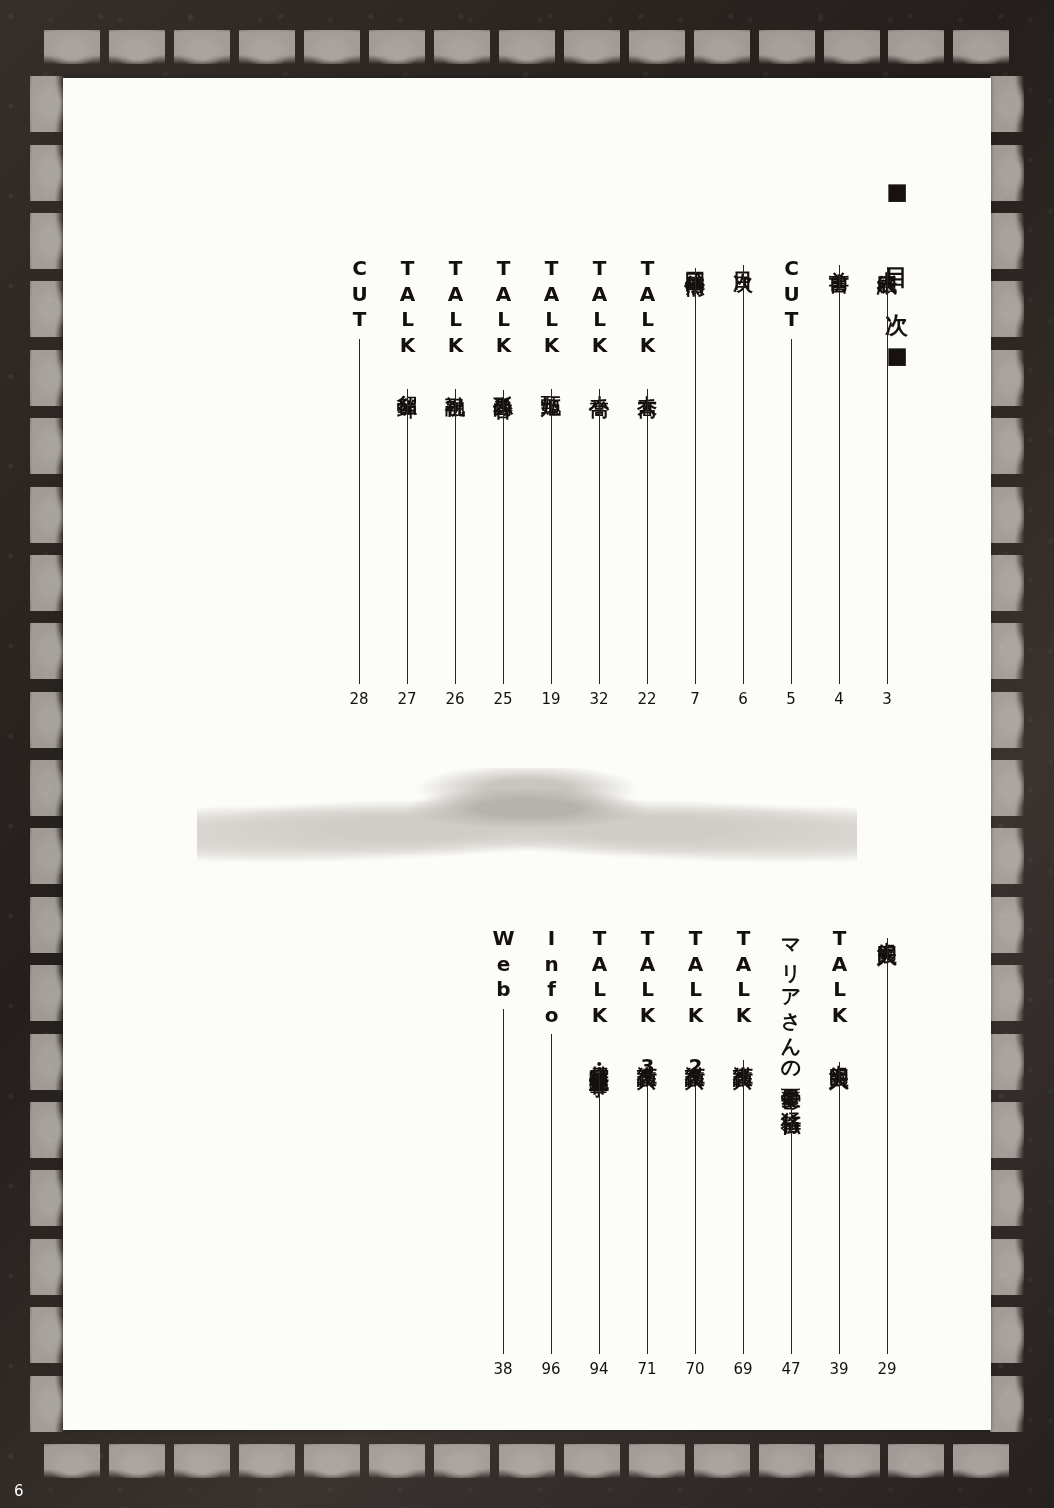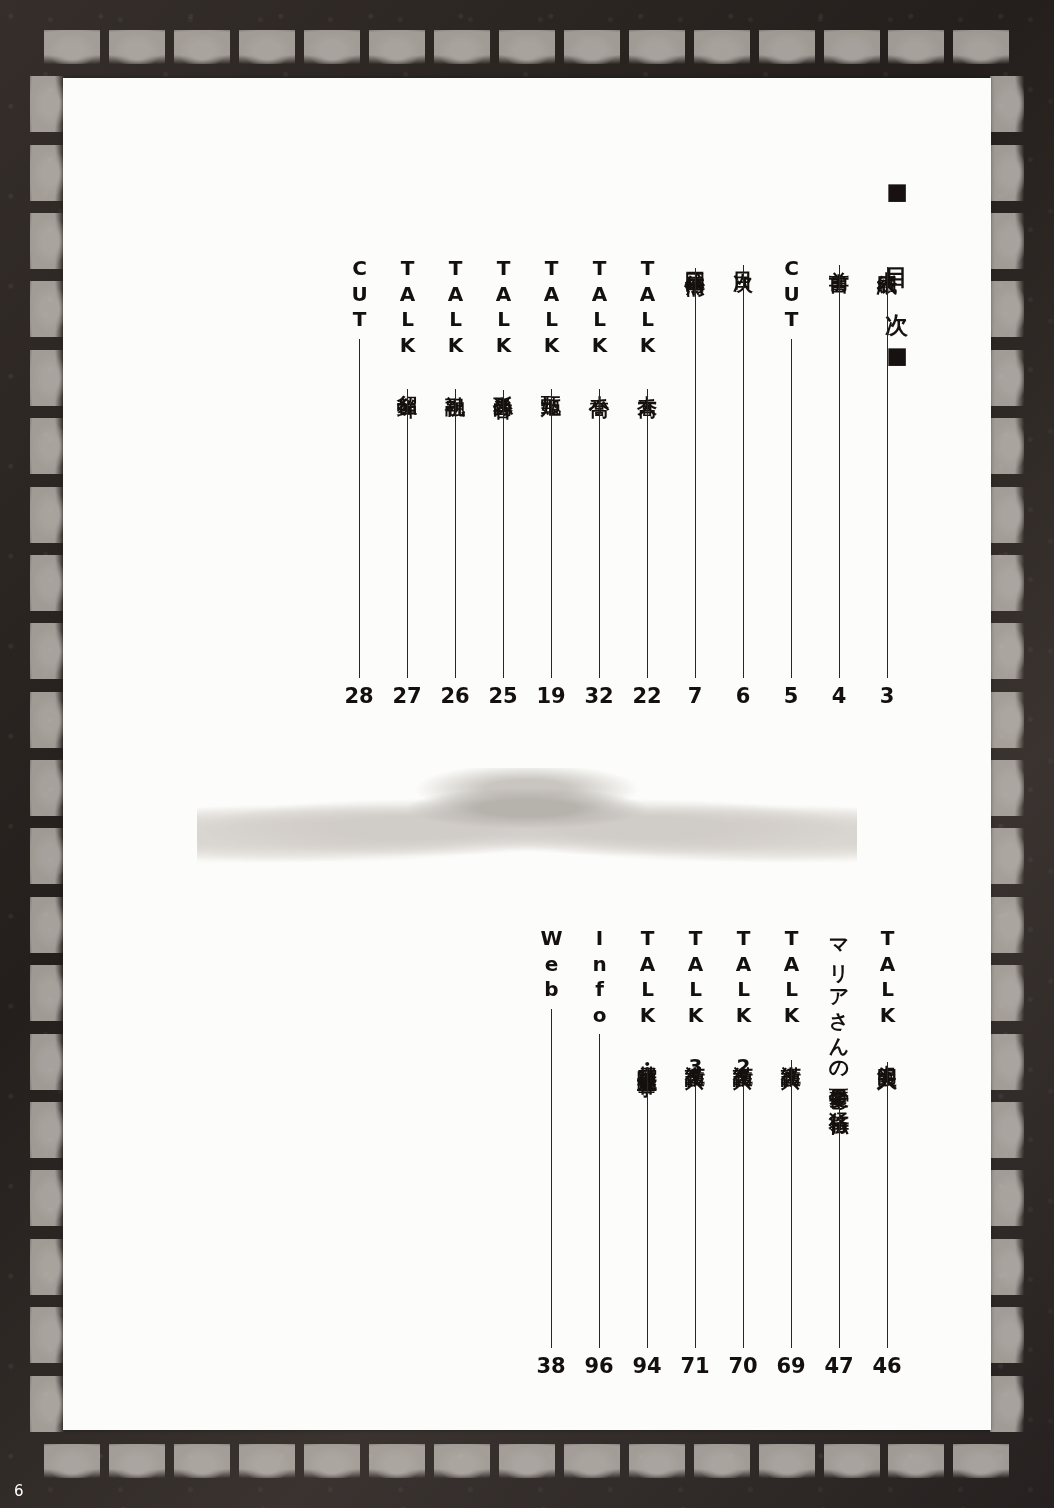--- a/index.html
+++ b/index.html
@@ -141,22 +141,22 @@
   }
   .entry .leader {
     flex: 1 1 auto;
     width: 1px;
     background: #2b2522;
     margin-top: 6px;
     margin-bottom: 6px;
   }
   .entry .pnum {
     font-family: "DejaVu Sans", sans-serif;
-    font-size: 21px;
-    font-weight: 700;
+    font-size: 15px;
+    font-weight: 400;
     color: #14100e;
     writing-mode: horizontal-tb;
   }
 
   .block.upper .entry { height: 452px; }
   .block.lower .entry { height: 452px; }
 
   
   .center-orn {
     position: absolute;
@@ -340,23 +340,28 @@
           <div class="etext">CUT</div>
           <div class="leader"></div>
           <div class="pnum">28</div>
         </div>
       </div>
 
     <div class="center-orn"></div>
 
     <div class="block lower" id="lower-list">
         <div class="entry">
+          <div class="etext">肉饅夫人</div>
+          <div class="leader"></div>
+          <div class="pnum">29</div>
+        </div>
+        <div class="entry">
           <div class="etext">TALK　肉饅夫人</div>
           <div class="leader"></div>
-          <div class="pnum">46</div>
+          <div class="pnum">39</div>
         </div>
         <div class="entry">
           <div class="etext">マリアさんの憂鬱　猛将伝</div>
           <div class="leader"></div>
           <div class="pnum">47</div>
         </div>
         <div class="entry">
           <div class="etext">TALK　護衛兵</div>
           <div class="leader"></div>
           <div class="pnum">69</div>

